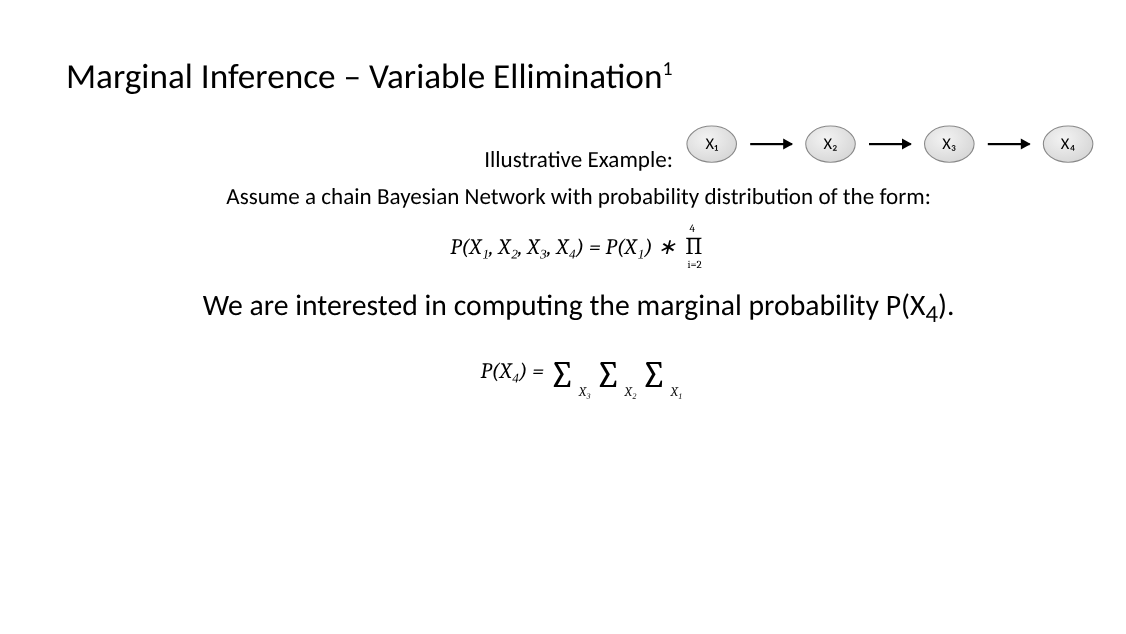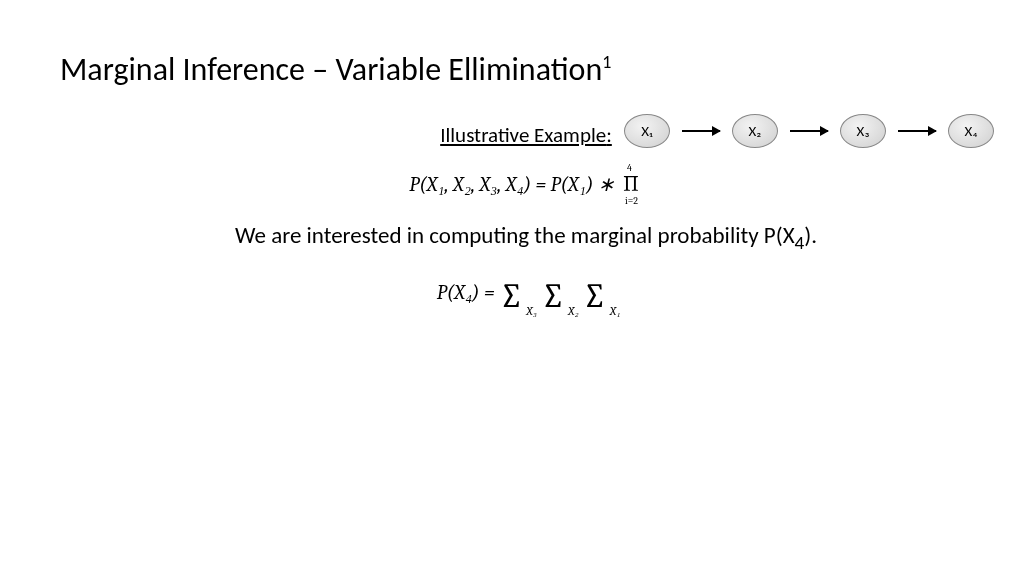--- a/index.html
+++ b/index.html
@@ -58,35 +58,34 @@
     border-left: 9px solid #000;
     border-top: 5px solid transparent;
     border-bottom: 5px solid transparent;
   }
   .body {
     text-align: center;
     font-size: 21px;
     line-height: 1.4;
   }
   .heading {
-    text-decoration: underline;
     display: inline-block;
-    margin-top: 6px;
+    margin-top: 16px;
     margin-bottom: 4px;
   }
   .eq {
     font-family: "Cambria Math", Cambria, "Times New Roman", serif;
     font-style: italic;
     font-size: 20px;
     margin: 14px auto 6px auto;
     line-height: 1.5;
   }
   .section {
     margin-top: 18px;
-    font-size: 23px;
+    font-size: 27px;
   }
   .bigop {
     font-size: 34px;
     font-style: normal;
     vertical-align: -8px;
     display: inline-block;
     position: relative;
   }
   .bigop .sub {
     position: absolute;
@@ -132,20 +131,21 @@
     <div class="arrow"></div>
     <div class="node">X₂</div>
     <div class="arrow"></div>
     <div class="node">X₃</div>
     <div class="arrow"></div>
     <div class="node">X₄</div>
   </div>
 
   <div class="body">
     <span class="heading"><span>Illustrative Example</span>:</span><br>
+    <span>Assume a chain Bayesian Network with probability distribution of the form:</span>
 
     <div class="eq">
       <span>P(X₁, X₂, X₃, X₄) = P(X₁) ∗ </span><span class="pi">∏<span class="sub">i=2</span><span class="sup">4</span></span>
     </div>
 
     <div class="section">
       <span>We are interested in computing the marginal probability P(X</span><sub>4</sub><span>).</span>
     </div>
 
 

